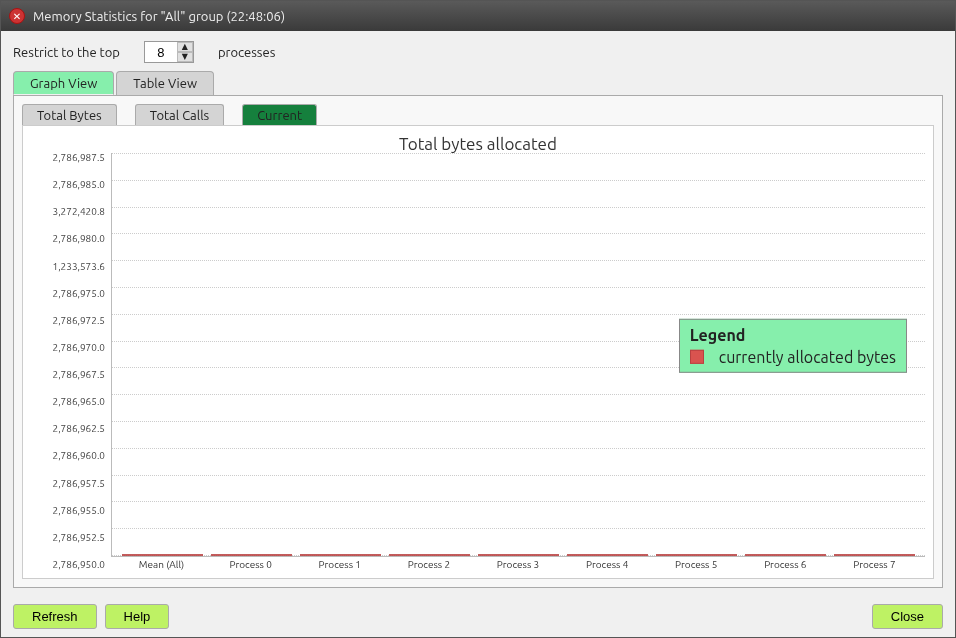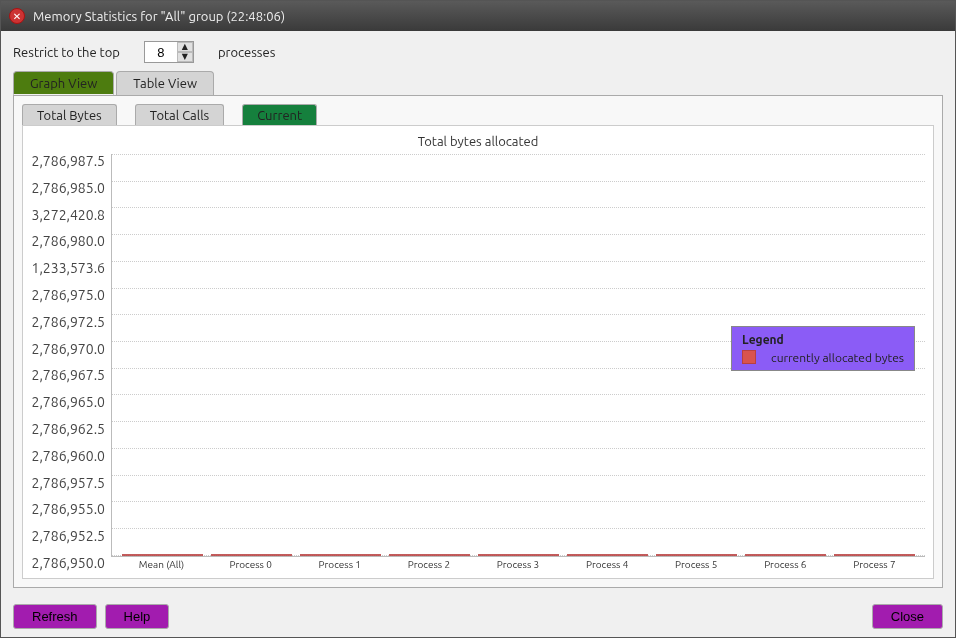--- a/index.html
+++ b/index.html
@@ -92,21 +92,21 @@
       padding: 4px 16px;
       background: #d4d4d4;
       border: 1px solid #aaa;
       border-bottom: none;
       cursor: pointer;
       font-size: 13px;
       border-radius: 4px 4px 0 0;
       margin-right: 2px;
     }
     .main-tab.active {
-      background: #4d7c0f;
+      background: #86efac;
       border-bottom: 1px solid #f0f0f0;
       z-index: 1;
     }
     .main-panel {
       border: 1px solid #aaa;
       background: #f8f8f8;
       flex: 1;
       display: flex;
       flex-direction: column;
       padding: 8px;
@@ -133,36 +133,36 @@
       flex: 1;
       border: 1px solid #ccc;
       background: #fff;
       padding: 8px 8px 8px 8px;
       display: flex;
       flex-direction: column;
       position: relative;
     }
     .chart-title {
       text-align: center;
-      font-size: 13px;
-      margin-bottom: 6px;
+      font-size: 17px;
+      margin-bottom: 0;
       color: #333;
     }
     .chart-body {
       flex: 1;
       display: flex;
       position: relative;
     }
     .y-axis {
       display: flex;
       flex-direction: column;
       justify-content: space-between;
       align-items: flex-end;
       padding-right: 6px;
-      font-size: 14px;
+      font-size: 10px;
       color: #444;
       width: 80px;
       flex-shrink: 0;
     }
     .y-label { line-height: 1; }
     .chart-plot {
       flex: 1;
       display: flex;
       flex-direction: column;
       position: relative;
@@ -215,27 +215,27 @@
       justify-content: space-between;
     }
     .x-label {
       flex: 1;
       text-align: center;
       font-size: 10px;
       color: #333;
     }
     .legend-box {
       position: absolute;
-      right: 10px;
+      right: 18px;
       top: 50%;
       transform: translateY(-80%);
       border: 1px solid #888;
-      background: #8b5cf6;
+      background: #86efac;
       padding: 6px 10px;
-      font-size: 12px;
+      font-size: 16px;
     }
     .legend-title {
       font-weight: bold;
       margin-bottom: 4px;
     }
     .legend-item {
       display: flex;
       align-items: center;
       gap: 15px;
     }
@@ -252,21 +252,21 @@
       justify-content: space-between;
       padding: 8px 12px 8px 12px;
       flex-shrink: 0;
     }
     .bottom-left {
       display: flex;
       gap: 8px;
     }
     .btn {
       padding: 4px 18px;
-      background: #a21caf;
+      background: #bef264;
       border: 1px solid #aaa;
       border-radius: 3px;
       cursor: pointer;
       font-size: 13px;
     }
     .btn-underline { }
   </style>
 </head>
 <body>
 

